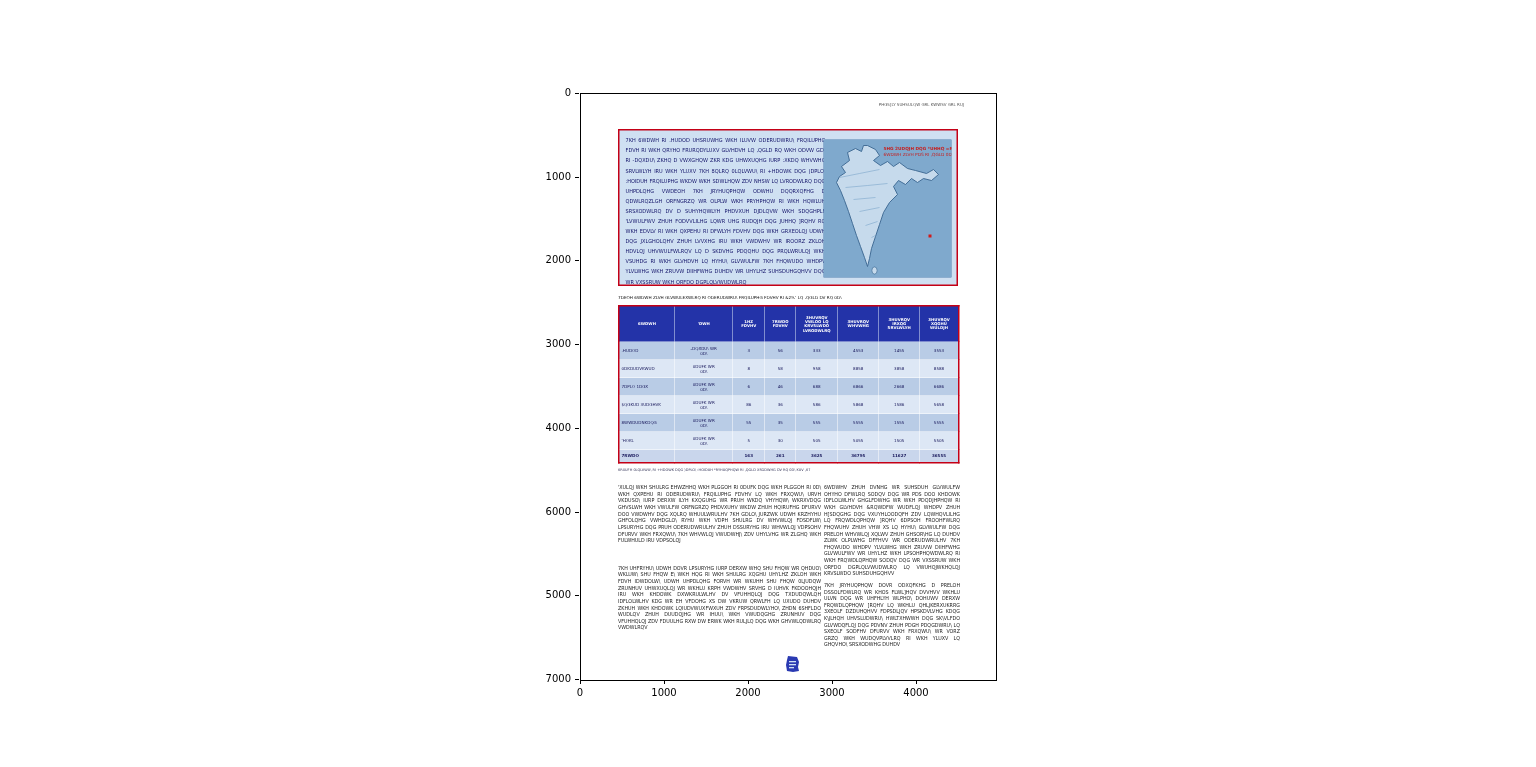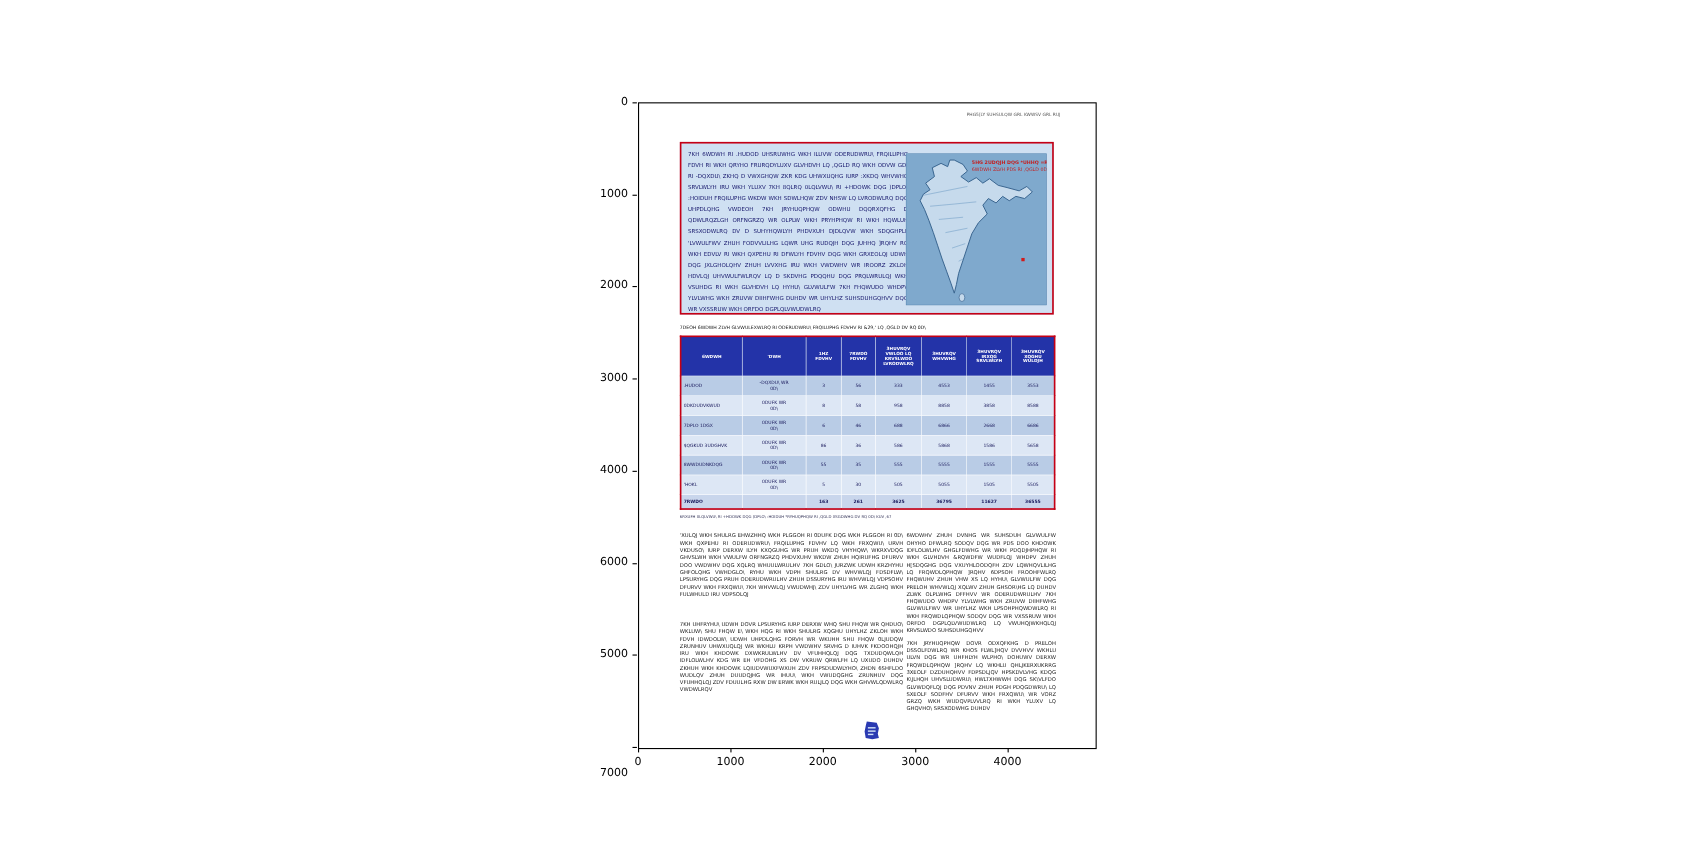--- a/index.html
+++ b/index.html
@@ -220,14 +220,14 @@
     <div class="ticklabel-y" style="top: 253.428px;">2000</div>
     <div class="tickmark-y" style="top: 344.142px;"></div>
     <div class="ticklabel-y" style="top: 337.142px;">3000</div>
     <div class="tickmark-y" style="top: 427.856px;"></div>
     <div class="ticklabel-y" style="top: 420.856px;">4000</div>
     <div class="tickmark-y" style="top: 511.57px;"></div>
     <div class="ticklabel-y" style="top: 504.57px;">6000</div>
     <div class="tickmark-y" style="top: 595.284px;"></div>
     <div class="ticklabel-y" style="top: 588.284px;">5000</div>
     <div class="tickmark-y" style="top: 678.998px;"></div>
-    <div class="ticklabel-y" style="top: 671.998px; margin-top: 24px;">7000</div>
+    <div class="ticklabel-y" style="top: 671.998px;">7000</div>
   </div>
 
 </body></html>

